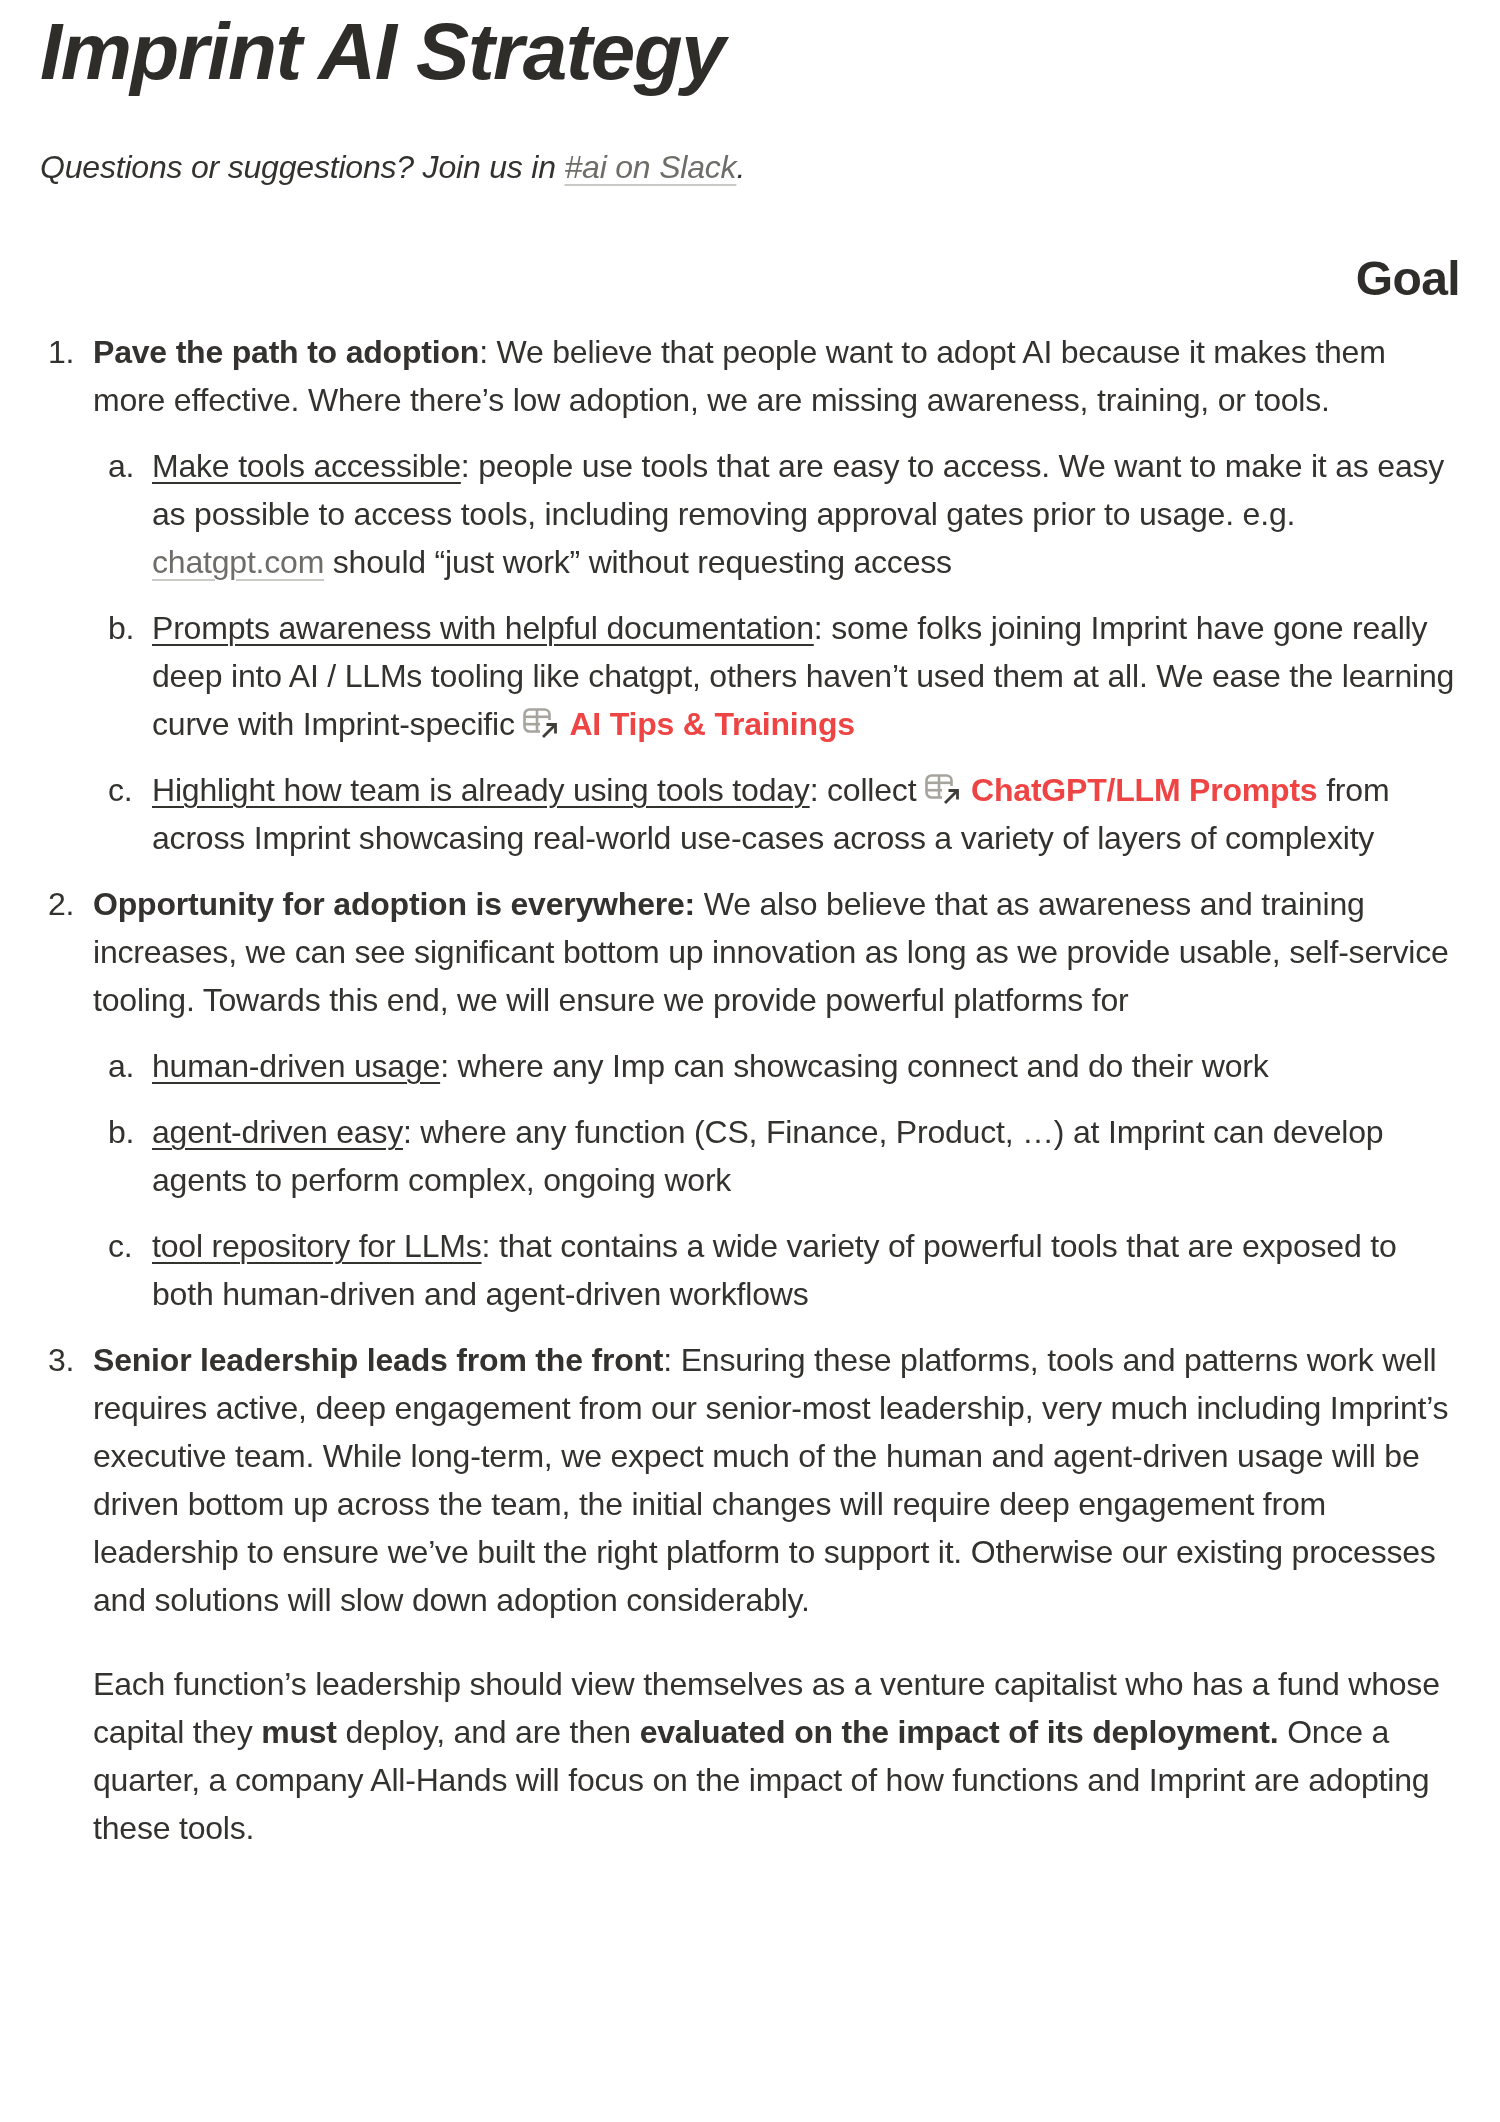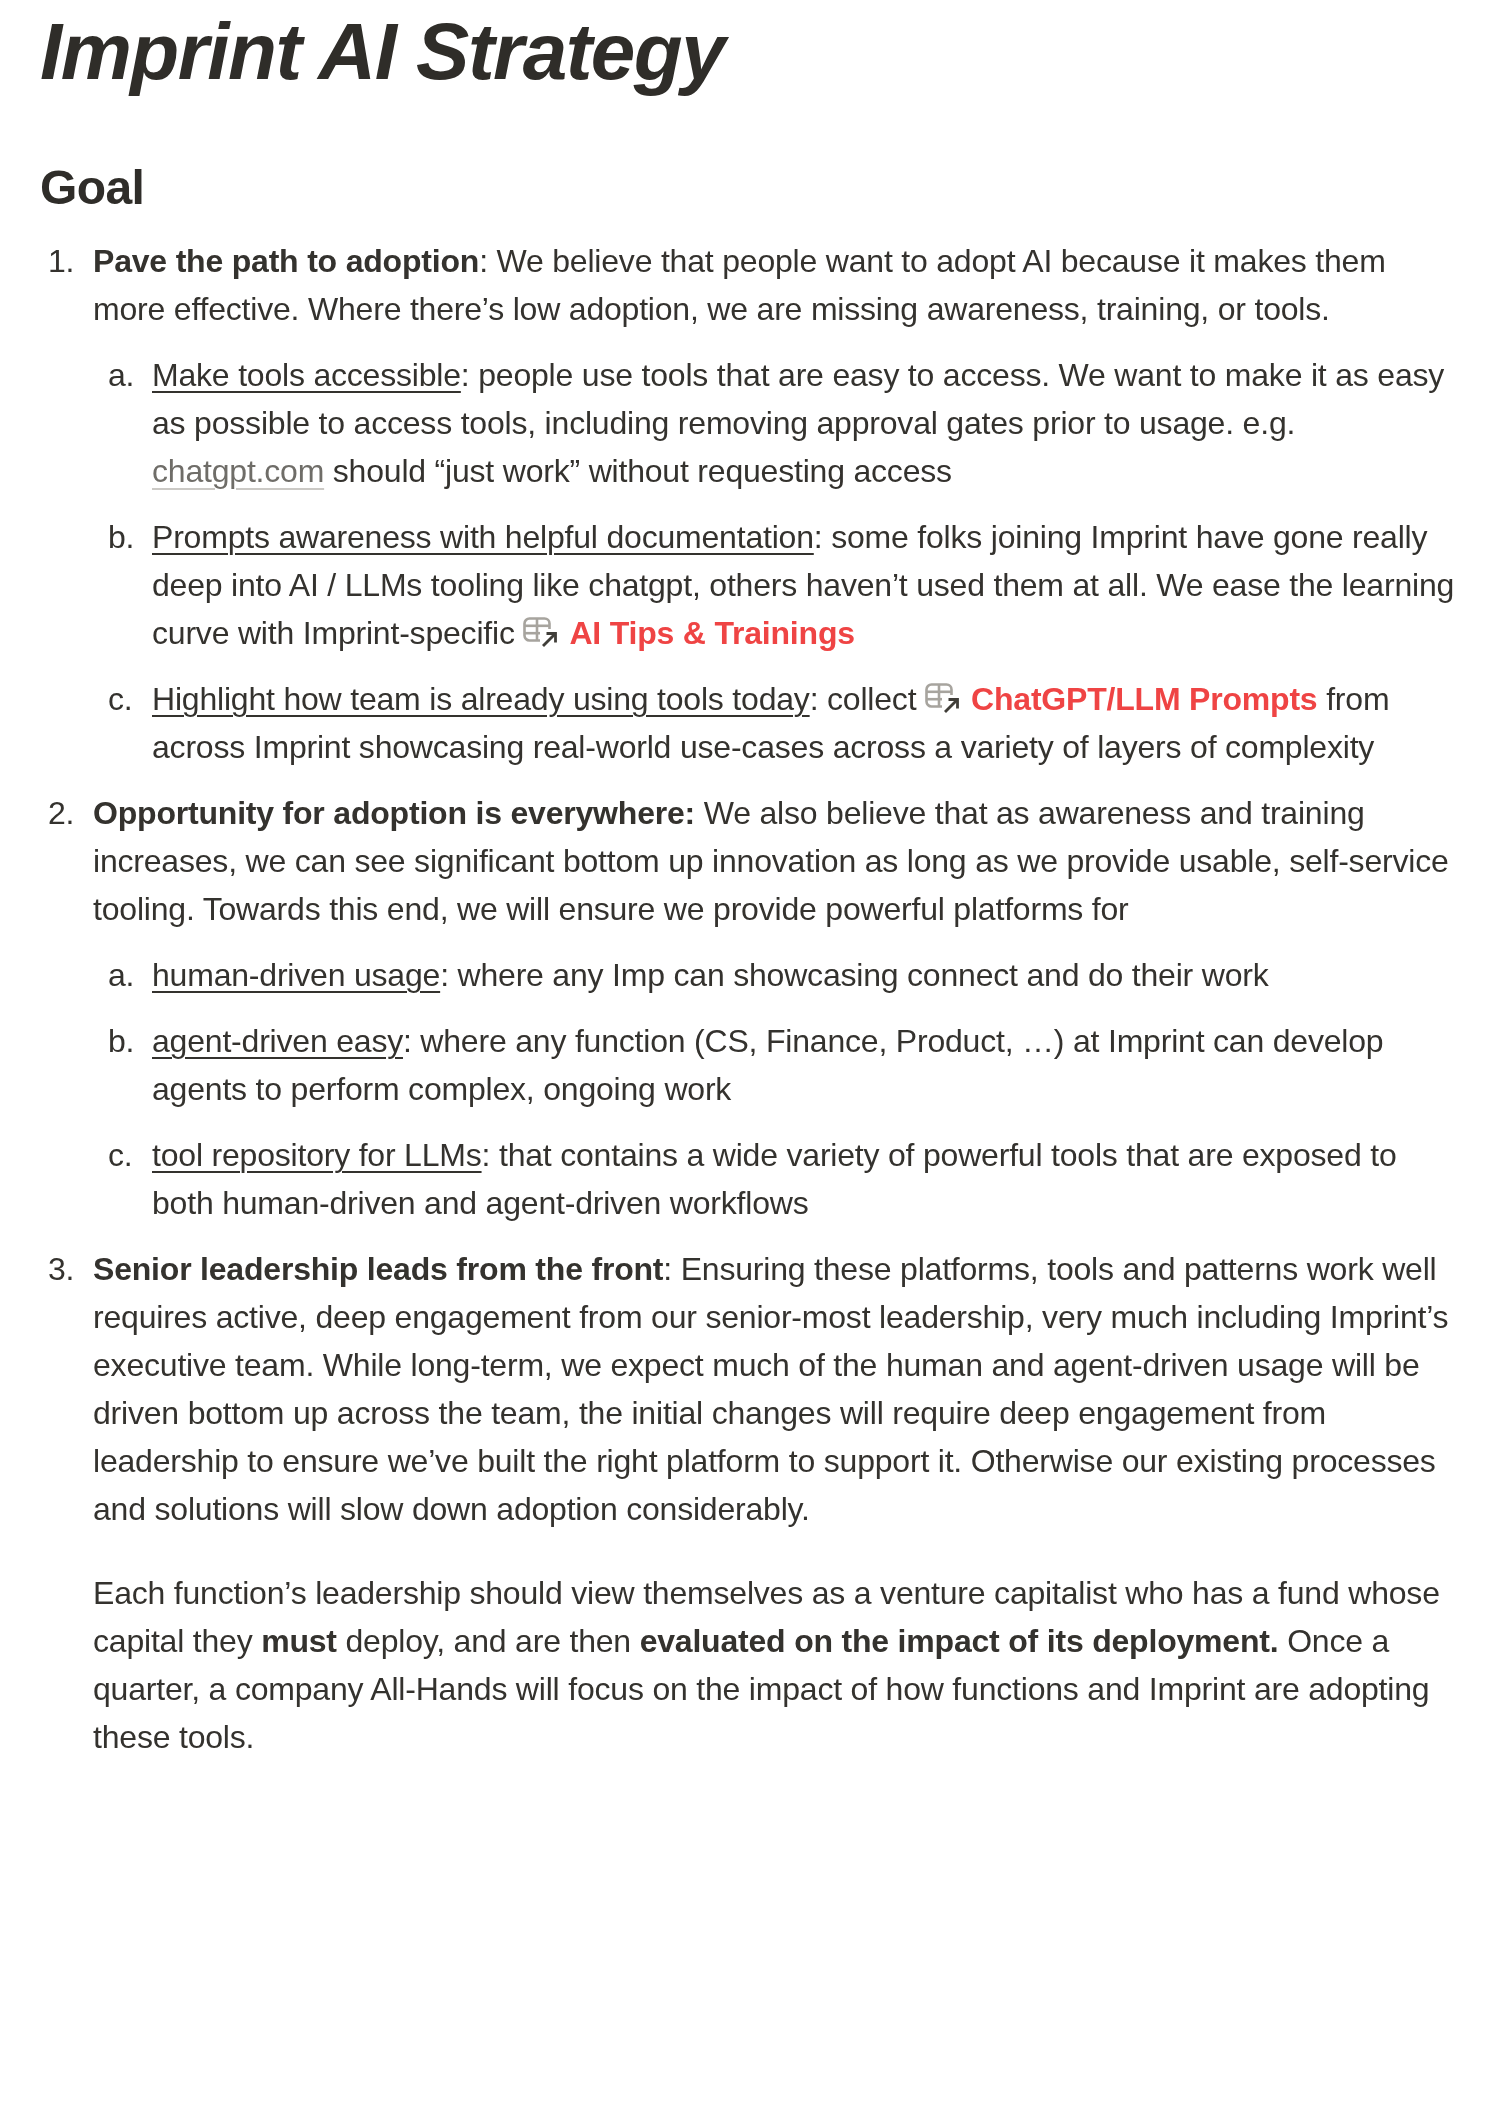--- a/index.html
+++ b/index.html
@@ -32,20 +32,21 @@
     color: #2f2d29;
     font-style: italic;
   }
   h2.section-heading {
     font-size: 48px;
     line-height: 62px;
     font-weight: 700;
     letter-spacing: -0.6px;
     margin: 57px 0 17px 0;
     color: #2f2d29;
+    text-align: right;
   }
   p { margin: 0; }
   .intro { font-style: italic; }
   .para-wrap { position: relative; margin-top: 17px; }
   .drag-handle {
     position: absolute;
     left: -44px;
     top: 7px;
     width: 8px;
     display: flex;
@@ -104,20 +105,21 @@
   }
   .dbicon svg { display: block; }
 </style>
 </head>
 <body>
 
 <main class="page">
 
   <h1 class="page-title">Imprint AI Strategy</h1>
 
+  <p class="intro"><span class="i">Questions or suggestions? Join us in </span><span class="i link">#ai on Slack</span><span class="i">.</span></p>
 
   <h2 class="section-heading">Goal</h2>
 
 
 
   <div class="olist">
 
     <div class="li l1">
       <span class="mk">1.</span>
       <div class="txt"><span class="b">Pave the path to adoption</span><span class="t">: We believe that people want to adopt AI because it makes them more effective. Where there’s low adoption, we are missing awareness, training, or tools.</span></div>

